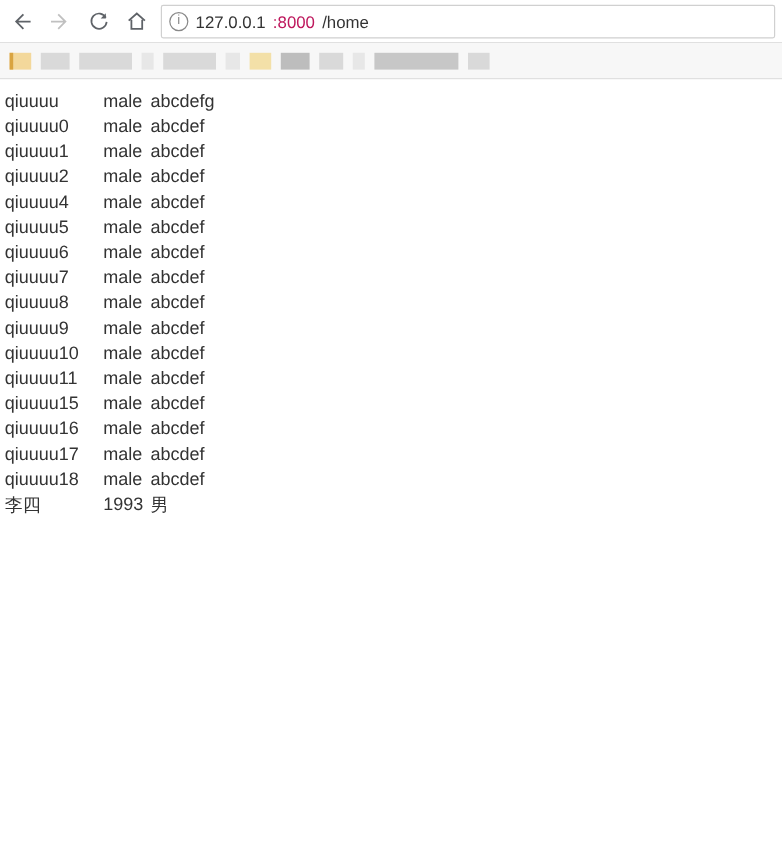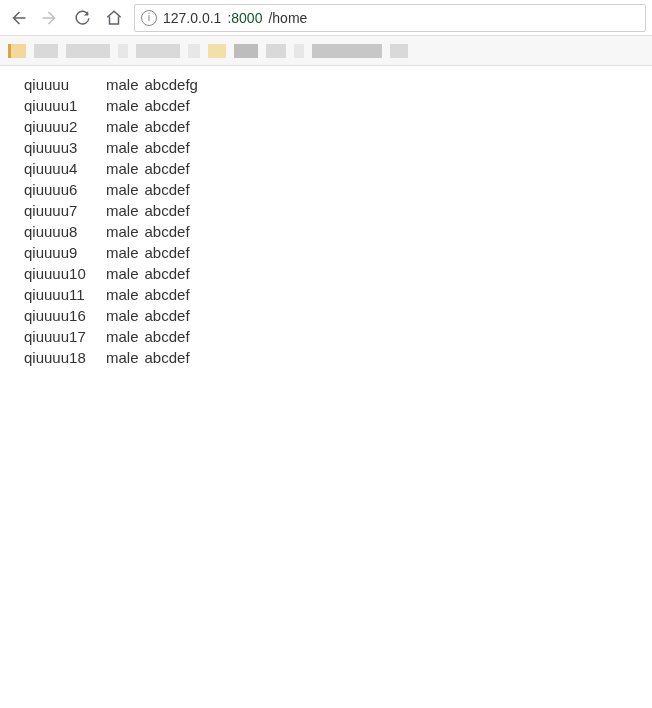--- a/index.html
+++ b/index.html
@@ -44,21 +44,21 @@
     }
     .url-info-icon {
       width: 16px; height: 16px;
       border: 1.5px solid #888;
       border-radius: 50%;
       font-size: 11px;
       line-height: 13px;
       text-align: center;
       color: #888;
     }
-    .url-port { color: #14532d; }
+    .url-port { color: #be185d; }
     .bookmarks {
       height: 30px;
       display: flex;
       align-items: center;
       padding: 0 8px;
       gap: 8px;
       border-bottom: 1px solid #e0e0e0;
       background: #f7f7f7;
     }
     .bk { height: 14px; display: inline-block; }
@@ -68,21 +68,21 @@
     .bk4 { width: 10px; background: #e7e7e7; }
     .bk5 { width: 44px; background: #d9d9d9; }
     .bk6 { width: 12px; background: #e7e7e7; }
     .bk7 { width: 18px; background: #f3e0a8; }
     .bk8 { width: 24px; background: #bdbdbd; }
     .bk9 { width: 20px; background: #d9d9d9; }
     .bk10 { width: 10px; background: #e7e7e7; }
     .bk11 { width: 70px; background: #c7c7c7; }
     .bk12 { width: 18px; background: #d9d9d9; }
     .content {
-      padding: 8px 24px;
+      padding: 8px 4px;
     }
     table {
       border-collapse: collapse;
     }
     td {
       padding: 2px 6px 2px 0;
       vertical-align: top;
       white-space: nowrap;
     }
     .c1 { width: 82px; }
@@ -137,40 +137,45 @@
 
 <div class="content">
   <table>
     <tbody id="tbody">
         <tr>
           <td class="c1">qiuuuu</td>
           <td>male</td>
           <td>abcdefg</td>
         </tr>
         <tr>
+          <td class="c1">qiuuuu0</td>
+          <td>male</td>
+          <td>abcdef</td>
+        </tr>
+        <tr>
           <td class="c1">qiuuuu1</td>
           <td>male</td>
           <td>abcdef</td>
         </tr>
         <tr>
           <td class="c1">qiuuuu2</td>
           <td>male</td>
           <td>abcdef</td>
         </tr>
         <tr>
-          <td class="c1">qiuuuu3</td>
-          <td>male</td>
-          <td>abcdef</td>
-        </tr>
-        <tr>
           <td class="c1">qiuuuu4</td>
           <td>male</td>
           <td>abcdef</td>
         </tr>
         <tr>
+          <td class="c1">qiuuuu5</td>
+          <td>male</td>
+          <td>abcdef</td>
+        </tr>
+        <tr>
           <td class="c1">qiuuuu6</td>
           <td>male</td>
           <td>abcdef</td>
         </tr>
         <tr>
           <td class="c1">qiuuuu7</td>
           <td>male</td>
           <td>abcdef</td>
         </tr>
         <tr>
@@ -187,29 +192,39 @@
           <td class="c1">qiuuuu10</td>
           <td>male</td>
           <td>abcdef</td>
         </tr>
         <tr>
           <td class="c1">qiuuuu11</td>
           <td>male</td>
           <td>abcdef</td>
         </tr>
         <tr>
+          <td class="c1">qiuuuu15</td>
+          <td>male</td>
+          <td>abcdef</td>
+        </tr>
+        <tr>
           <td class="c1">qiuuuu16</td>
           <td>male</td>
           <td>abcdef</td>
         </tr>
         <tr>
           <td class="c1">qiuuuu17</td>
           <td>male</td>
           <td>abcdef</td>
         </tr>
         <tr>
           <td class="c1">qiuuuu18</td>
           <td>male</td>
           <td>abcdef</td>
+        </tr>
+        <tr>
+          <td class="c1">李四</td>
+          <td>1993</td>
+          <td>男</td>
         </tr>
       </tbody>
   </table>
 </div>
 
 </body></html>

